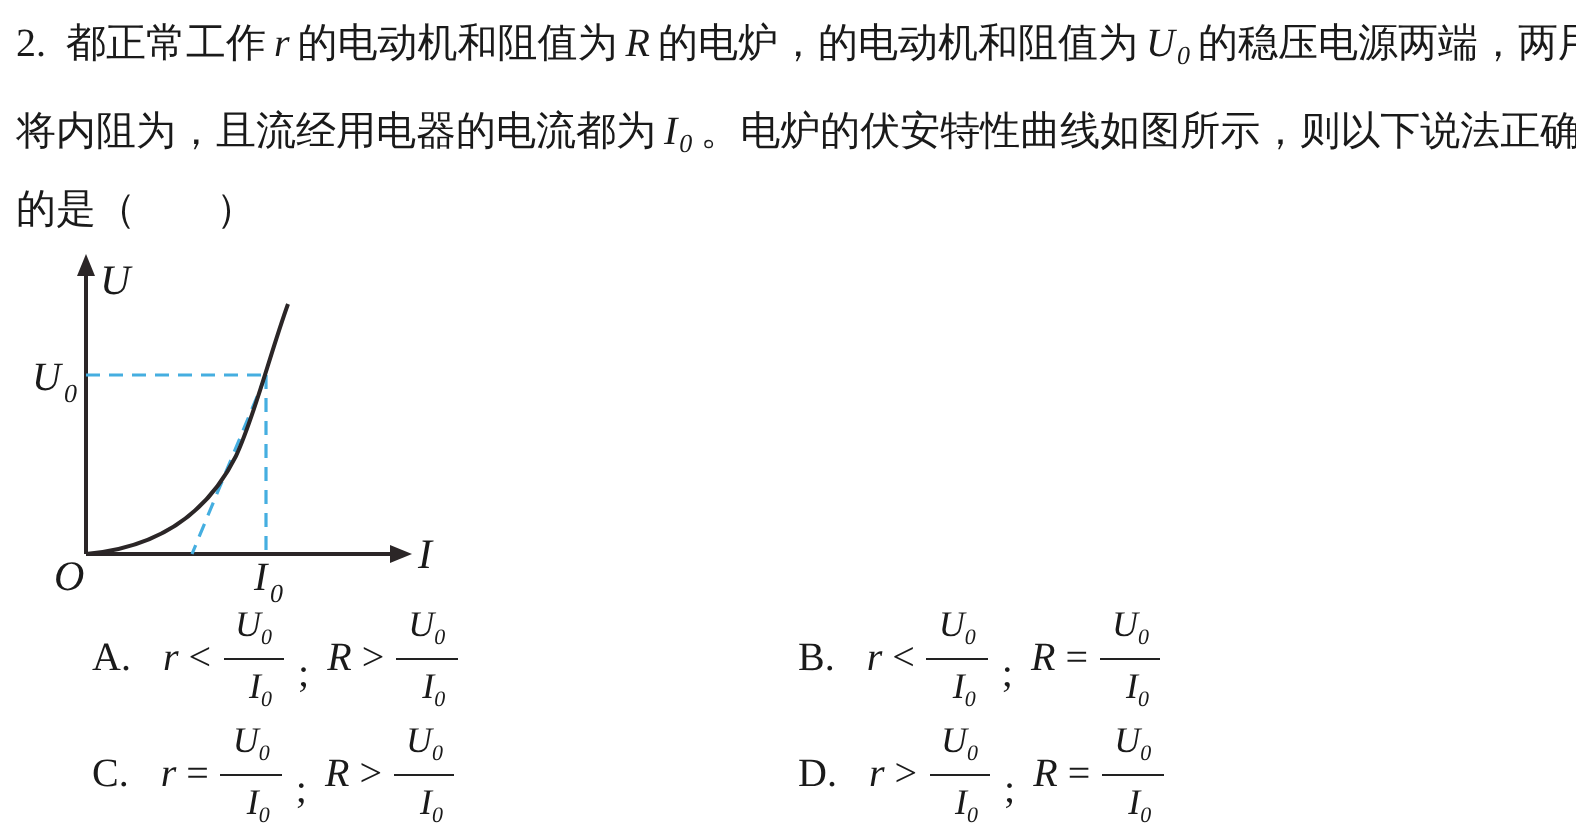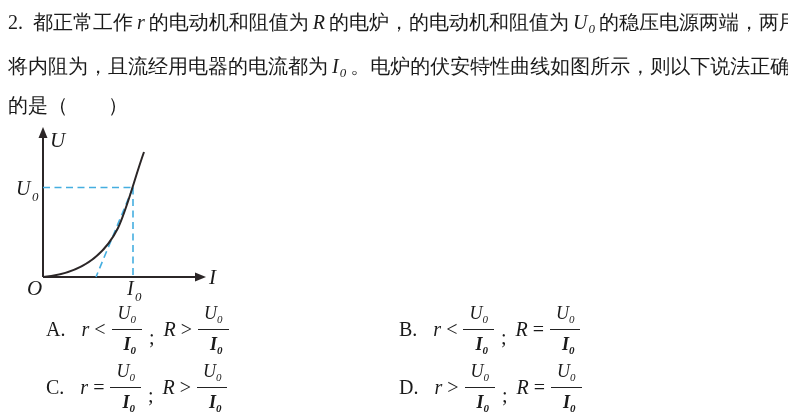--- a/index.html
+++ b/index.html
@@ -20,21 +20,21 @@
   svg text{font-family:"Liberation Serif","DejaVu Serif",serif;}
   .option{
     position:absolute;display:flex;align-items:center;height:52px;
     font-size:20px;color:#1a1a1a;
   }
   .opt-label{margin-right:16px;}
   .opt-var{font-style:italic;margin-right:5px;}
   .opt-rel{margin-right:6px;}
   .frac{display:inline-block;text-align:right;line-height:1;vertical-align:middle;}
   .frac .num{display:block;padding:1px 6px 4px;}
-  .frac .den{display:block;border-top:1.4px solid #222;padding:3px 6px 1px;font-weight:bold;}
+  .frac .den{display:block;border-top:1.4px solid #222;padding:3px 6px 1px;}
   .f-base{font-style:italic;font-size:18px;}
   .f-sub{font-style:italic;font-size:11px;vertical-align:-4px;}
   .sep{margin:0 9px 0 7px;position:relative;top:8px;}
 </style>
 </head>
 <body>
 
 <div class="q-line" style="top:9px">
   <span class="q-num">2.</span><span>都正常工作</span><span class="q-var">r</span><span>的电动机和阻值为</span><span class="q-var">R</span><span>的电炉，的电动机和阻值为</span><span class="q-var"><span class="base">U</span><span class="q-sub">0</span></span><span>的稳压电源两端，两用电器</span>
 </div>

